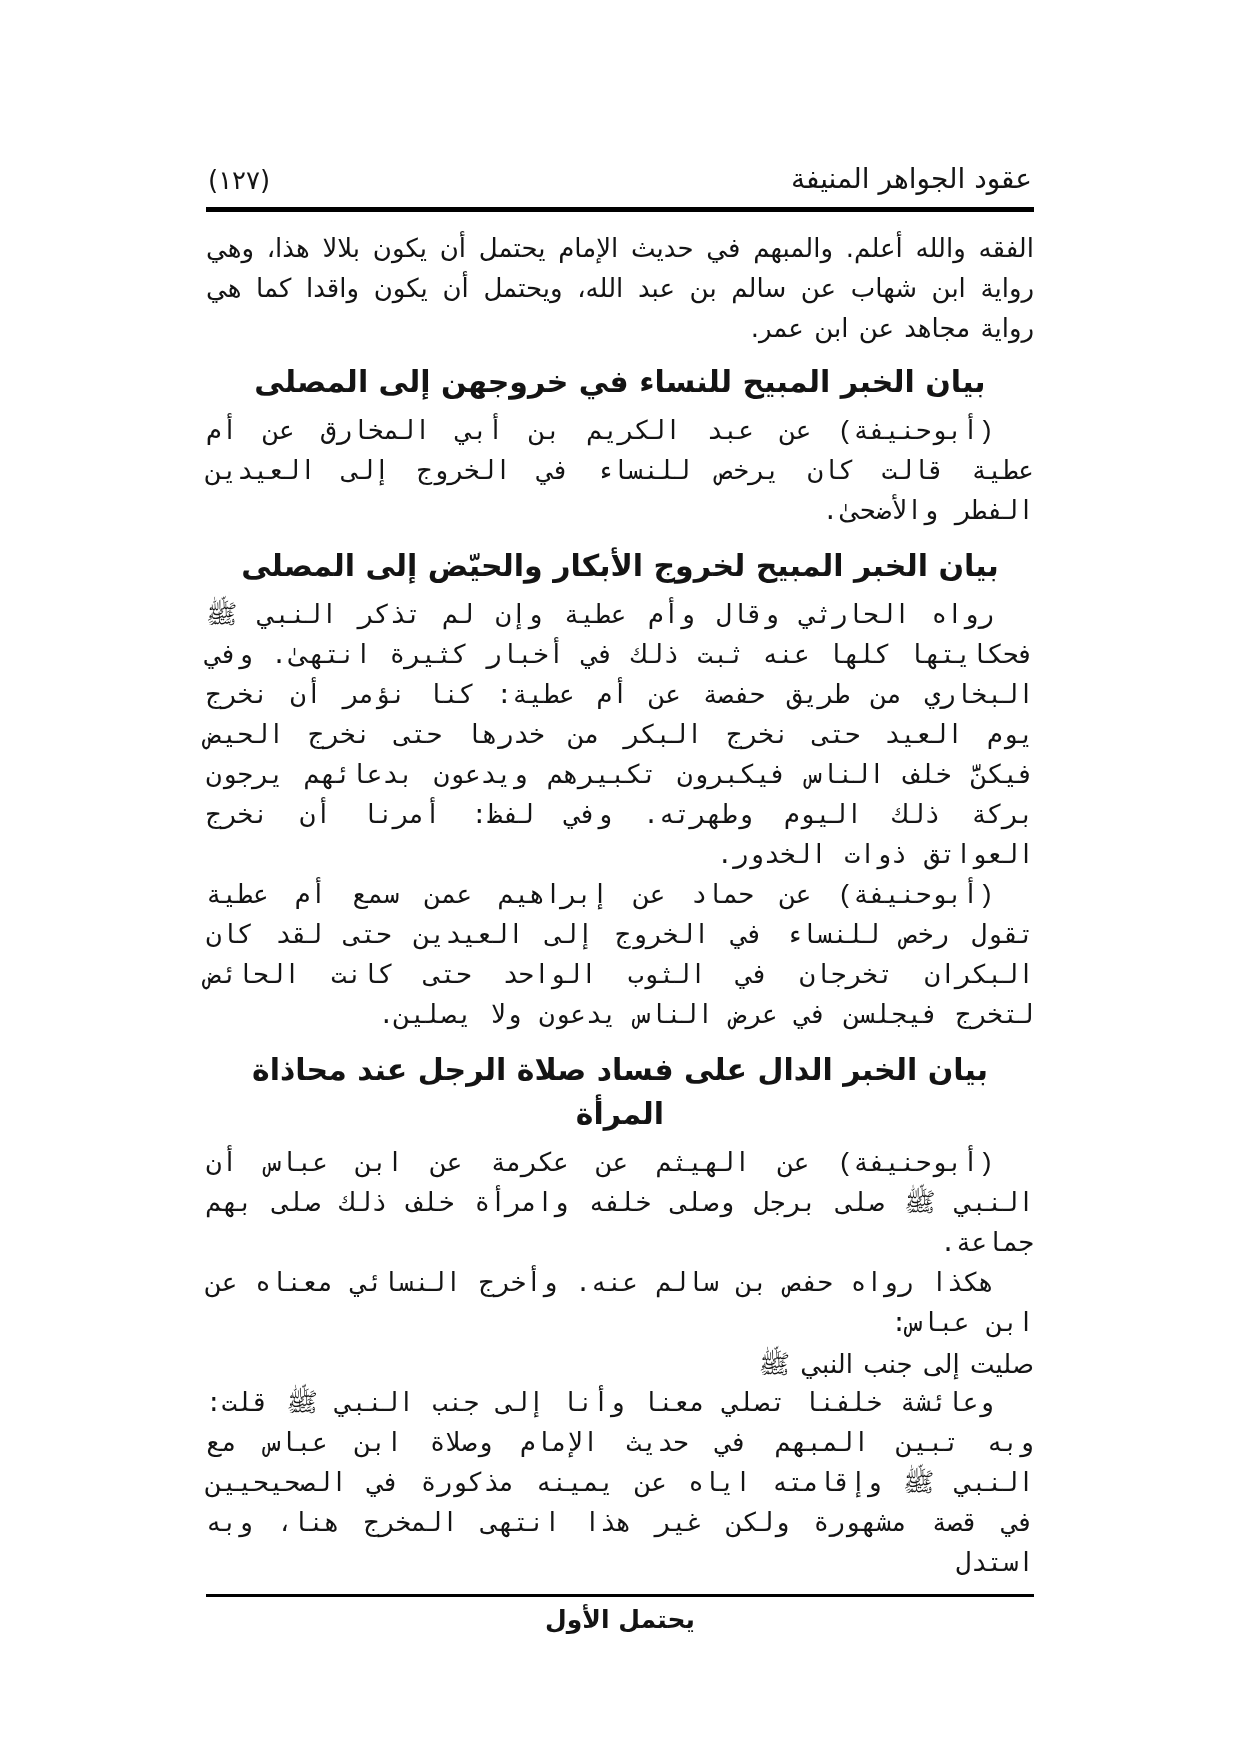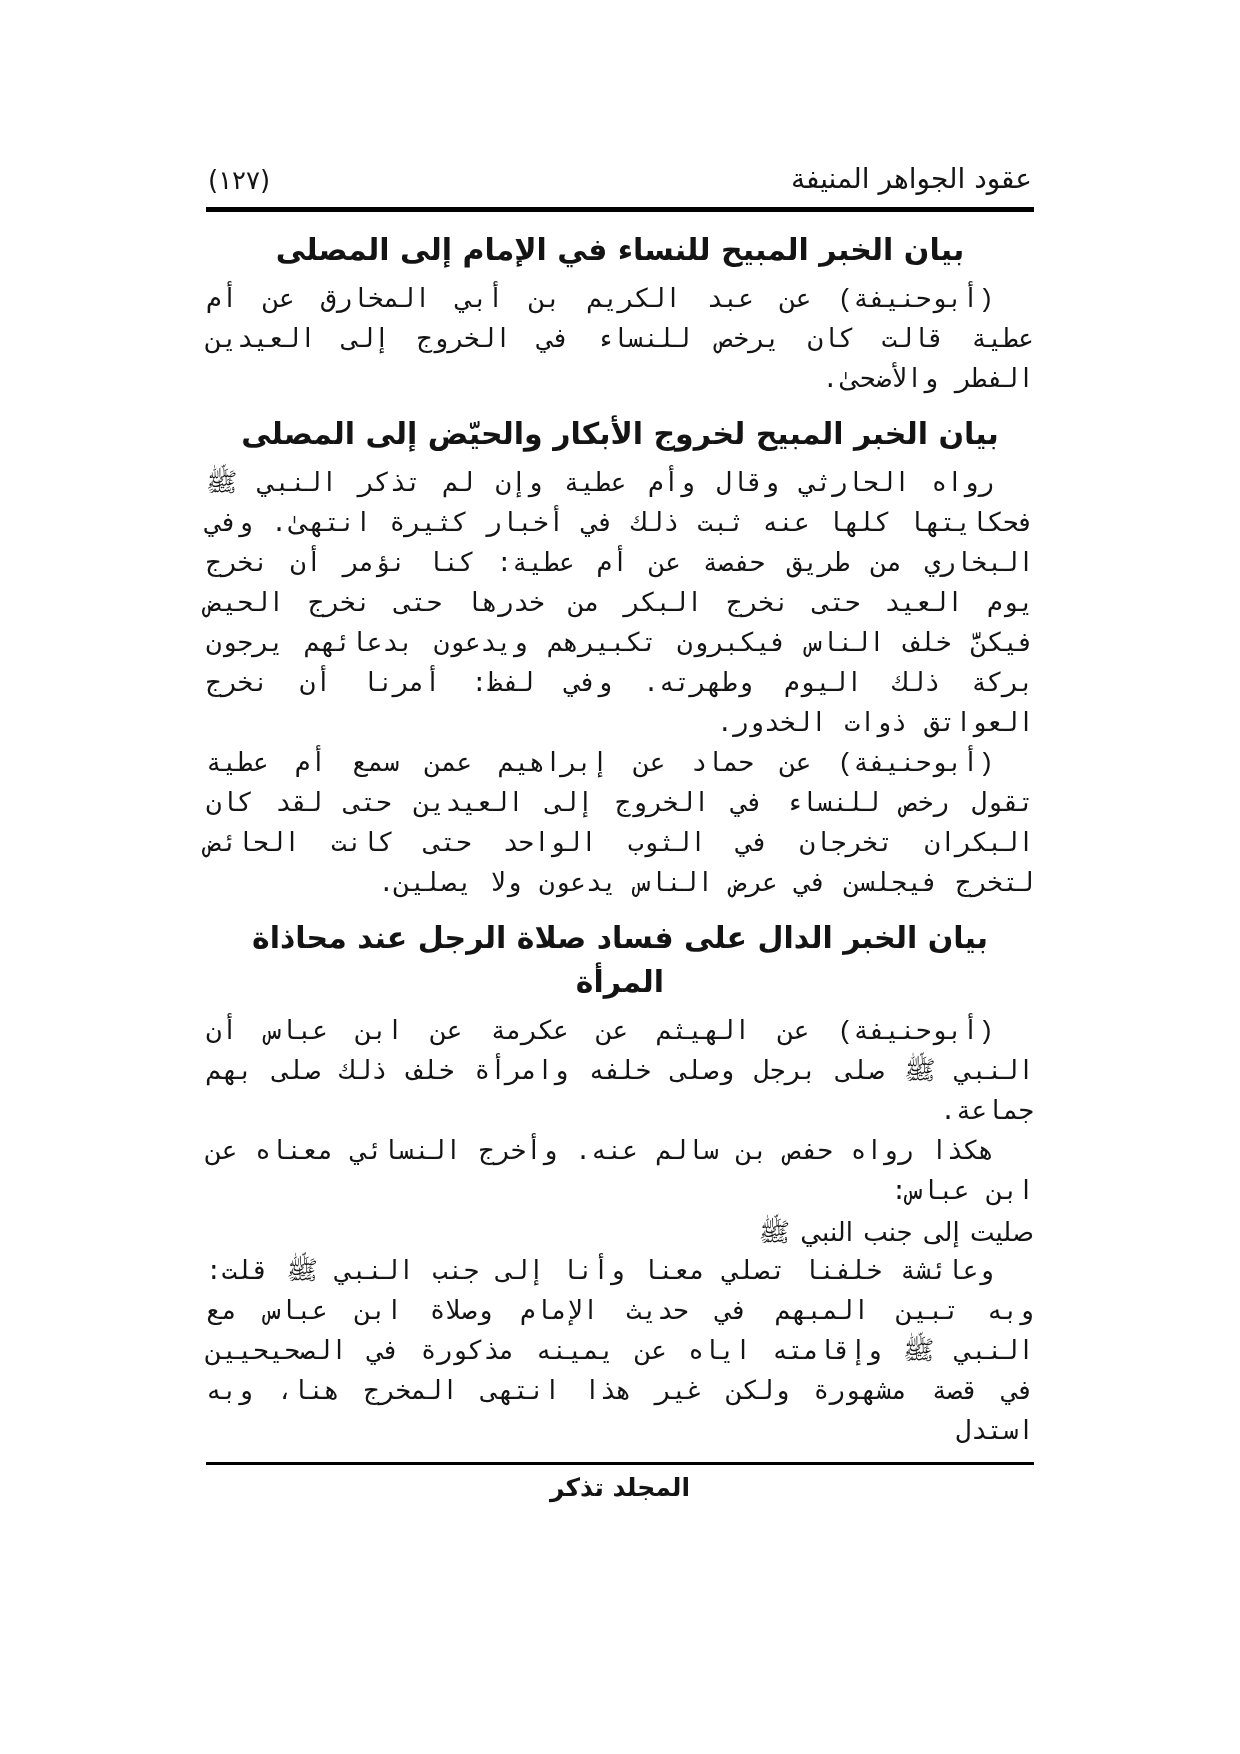--- a/index.html
+++ b/index.html
@@ -84,22 +84,23 @@
 
   <header class="page-header">
     <span class="book-title">عقود الجواهر المنيفة</span>
     <span class="page-number">(١٢٧)</span>
   </header>
 
   <div class="header-rule"></div>
 
   <main class="page-body">
 
+    <p>الفقه والله أعلم. والمبهم في حديث الإمام يحتمل أن يكون بلالا هذا، وهي رواية ابن شهاب عن سالم بن عبد الله، ويحتمل أن يكون واقدا كما هي رواية مجاهد عن ابن عمر.</p>
 
-    <h2 class="section-heading">بيان الخبر المبيح للنساء في الإمام إلى المصلى</h2>
+    <h2 class="section-heading">بيان الخبر المبيح للنساء في خروجهن إلى المصلى</h2>
 
     <p class="indent">(أبوحنيفة) عن عبد الكريم بن أبي المخارق عن أم عطية قالت كان يرخص للنساء في الخروج إلى العيدين الفطر والأضحىٰ.</p>
 
 
     <h2 class="section-heading">بيان الخبر المبيح لخروج الأبكار والحيّض إلى المصلى</h2>
 
     <p class="indent">رواه الحارثي وقال وأم عطية وإن لم تذكر النبي ﷺ فحكايتها كلها عنه ثبت ذلك في أخبار كثيرة انتهىٰ. وفي البخاري من طريق حفصة عن أم عطية: كنا نؤمر أن نخرج يوم العيد حتى نخرج البكر من خدرها حتى نخرج الحيض فيكنَّ خلف الناس فيكبرون تكبيرهم ويدعون بدعائهم يرجون بركة ذلك اليوم وطهرته. وفي لفظ: أمرنا أن نخرج العواتق ذوات الخدور.</p>
 
     <p class="indent">(أبوحنيفة) عن حماد عن إبراهيم عمن سمع أم عطية تقول رخص للنساء في الخروج إلى العيدين حتى لقد كان البكران تخرجان في الثوب الواحد حتى كانت الحائض لتخرج فيجلسن في عرض الناس يدعون ولا يصلين.</p>
 
@@ -110,16 +111,16 @@
     <p class="indent">هكذا رواه حفص بن سالم عنه. وأخرج النسائي معناه عن ابن عباس:</p>
 
     <p>صليت إلى جنب النبي ﷺ</p>
 
     <p class="indent">وعائشة خلفنا تصلي معنا وأنا إلى جنب النبي ﷺ قلت: وبه تبين المبهم في حديث الإمام وصلاة ابن عباس مع النبي ﷺ  وإقامته اياه عن يمينه مذكورة في الصحيحيين في قصة مشهورة ولكن غير هذا انتهى المخرج هنا، وبه استدل</p>
 
   </main>
 
   <footer class="page-footer">
     <div class="footer-rule"></div>
-    <div class="volume-label">المجلد تذكر</div>
+    <div class="volume-label">يحتمل الأول</div>
   </footer>
 
 </div>
 
 </body></html>

